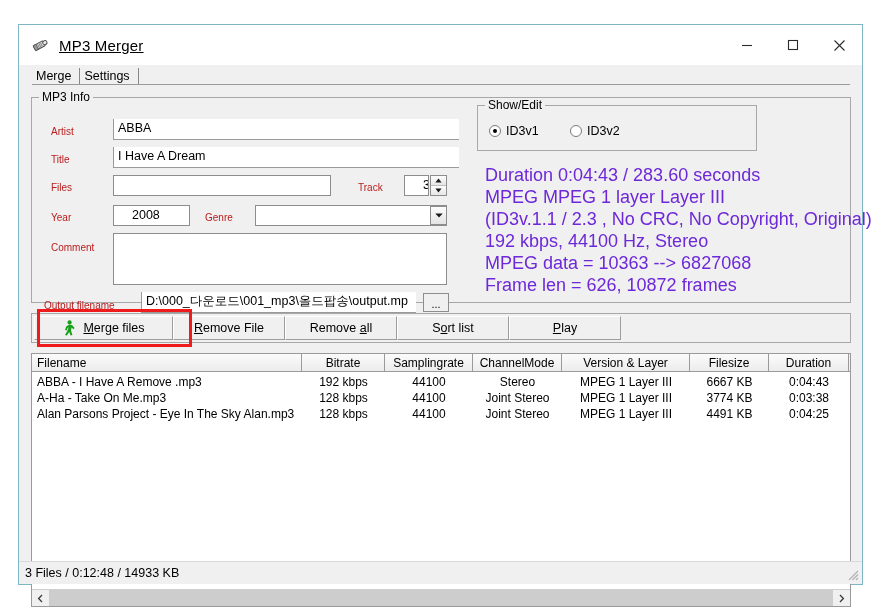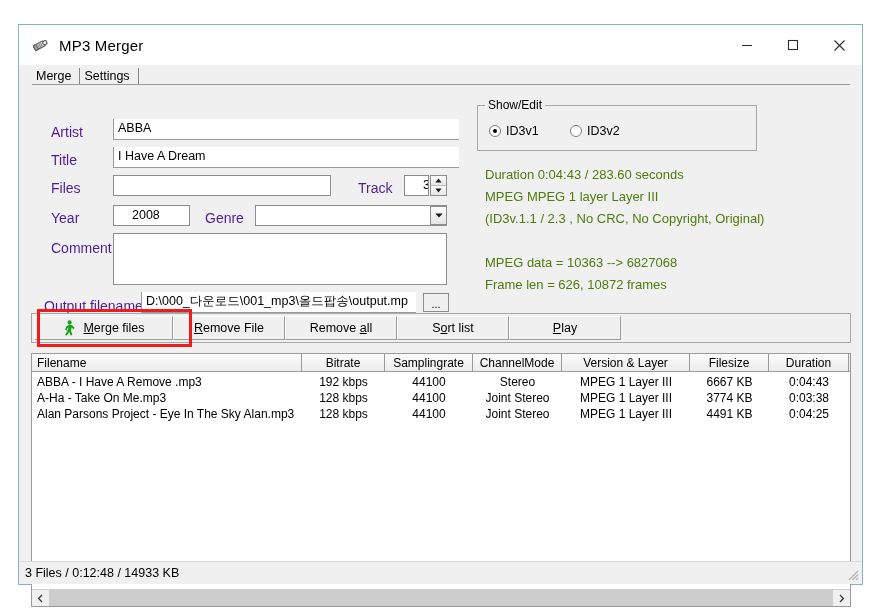--- a/index.html
+++ b/index.html
@@ -34,20 +34,21 @@
   }
   .title-icon {
     width: 22px; height: 22px;
     margin-left: 10px; margin-right: 8px;
     display: flex; align-items: center; justify-content: center;
   }
   .title-text {
     font-size: 15px;
     color: #000;
     letter-spacing: 0.2px;
+    text-decoration: underline;
   }
   .win-controls {
     position: absolute;
     right: 0; top: 0;
     height: 40px;
     display: flex;
     align-items: center;
   }
   .win-btn {
     width: 46px; height: 40px;
@@ -102,22 +103,22 @@
     padding: 0 3px;
     font-size: 12px;
     color: #000;
     line-height: 12px;
   }
   #mp3info { left: 12px; top: 12px; width: 820px; height: 206px; }
   #showedit { left: 458px; top: 20px; width: 280px; height: 46px; }
 
   .lbl {
     position: absolute;
-    font-size: 14px;
-    color: #4c1d95;
+    font-size: 10px;
+    color: #b91c1c;
     line-height: 14px;
     white-space: nowrap;
   }
   .field {
     position: absolute;
     box-sizing: border-box;
     background: #ffffff;
     border: 1px solid #9a9a9a;
     border-top-color: #6e6e6e;
     border-left-color: #6e6e6e;
@@ -168,22 +169,22 @@
     background: #fff;
     box-sizing: border-box;
     display: flex; align-items: center; justify-content: center;
     margin-right: 5px;
   }
   .radio .dot { width: 4px; height: 4px; border-radius: 50%; background: #000; }
   .radio-label { font-size: 12.5px; color: #000; }
 
   .info-line {
     position: absolute;
-    font-size: 13px;
-    color: #4d7c0f;
+    font-size: 18px;
+    color: #6d28d9;
     white-space: nowrap;
     line-height: 14px;
   }
   .dots-btn {
     position: absolute;
     box-sizing: border-box;
     border: 1px solid #8d8d8d;
     background: #f0f0f0;
     font-size: 11px;
     color: #000;
@@ -345,20 +346,23 @@
     <div class="tab active">
       <span>Merge</span>
     </div>
     <div class="tab sep">
       <span>Settings</span>
     </div>
   </div>
 
   <div class="client">
 
+    <div class="groupbox" id="mp3info">
+      <span class="gb-title">MP3 Info</span>
+    </div>
 
     <div class="lbl" style="left:32px; top:40px;">Artist</div>
     <div class="field underline" style="left:94px; top:34px; width:346px; height:21px;">ABBA</div>
 
     <div class="lbl" style="left:32px; top:68px;">Title</div>
     <div class="field underline" style="left:94px; top:62px; width:346px; height:21px;">I Have A Dream</div>
 
     <div class="lbl" style="left:32px; top:96px;">Files</div>
     <div class="field flat" style="left:94px; top:90px; width:218px; height:21px;"></div>
     <div class="lbl" style="left:339px; top:96px;">Track</div>
@@ -403,20 +407,21 @@
       <span class="radio-label">ID3v1</span>
     </div>
     <div class="radio-row" style="left:551px; top:39px;">
       <span class="radio"></span>
       <span class="radio-label">ID3v2</span>
     </div>
 
     <div class="info-line" style="left:466px; top:83px;">Duration 0:04:43 / 283.60 seconds</div>
     <div class="info-line" style="left:466px; top:105px;">MPEG MPEG 1 layer Layer III</div>
     <div class="info-line" style="left:466px; top:127px;">(ID3v.1.1  / 2.3 , No CRC, No Copyright, Original)</div>
+    <div class="info-line" style="left:466px; top:149px;">192 kbps, 44100 Hz, Stereo</div>
     <div class="info-line" style="left:466px; top:171px;">MPEG data = 10363 --&gt; 6827068</div>
     <div class="info-line" style="left:466px; top:193px;">Frame len = 626, 10872 frames</div>
 
     <div class="btnbar">
       <div class="tbtn" style="width:139px;">
         <span class="walk">
           <svg width="14" height="16" viewBox="0 0 14 16">
             <circle cx="7.6" cy="2.4" r="2.1" fill="#19a019"></circle>
             <path d="M7.4 4.4 L4.2 6.6 L3.0 10.0 L4.6 10.5 L5.6 7.9 L6.6 7.3 L5.2 11.2 L3.0 15.0 L4.9 15.6 L7.2 11.9 L8.6 15.5 L10.4 15.0 L9.0 10.6 L9.6 7.6 L11.4 9.3 L12.6 8.1 L10.3 5.3 Z" fill="#19a019"></path>
           </svg>

